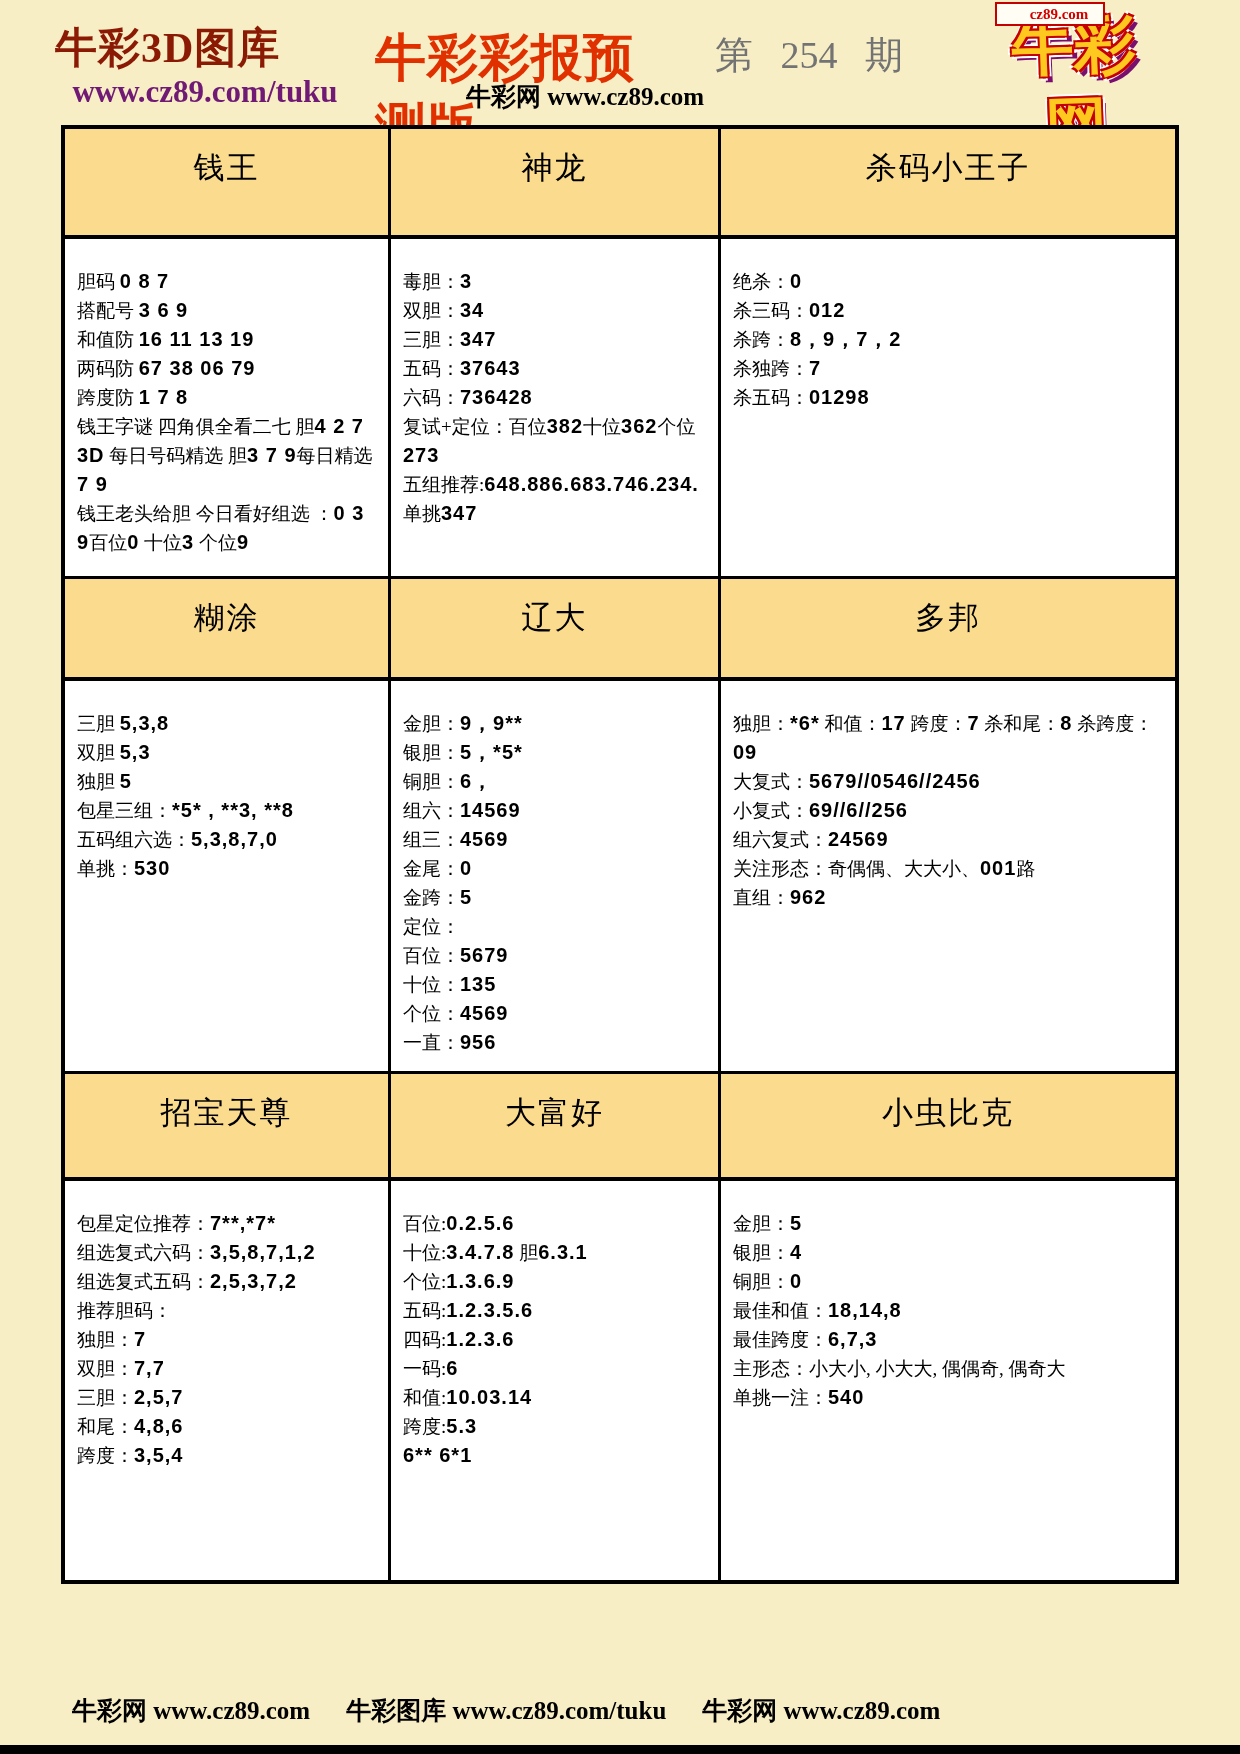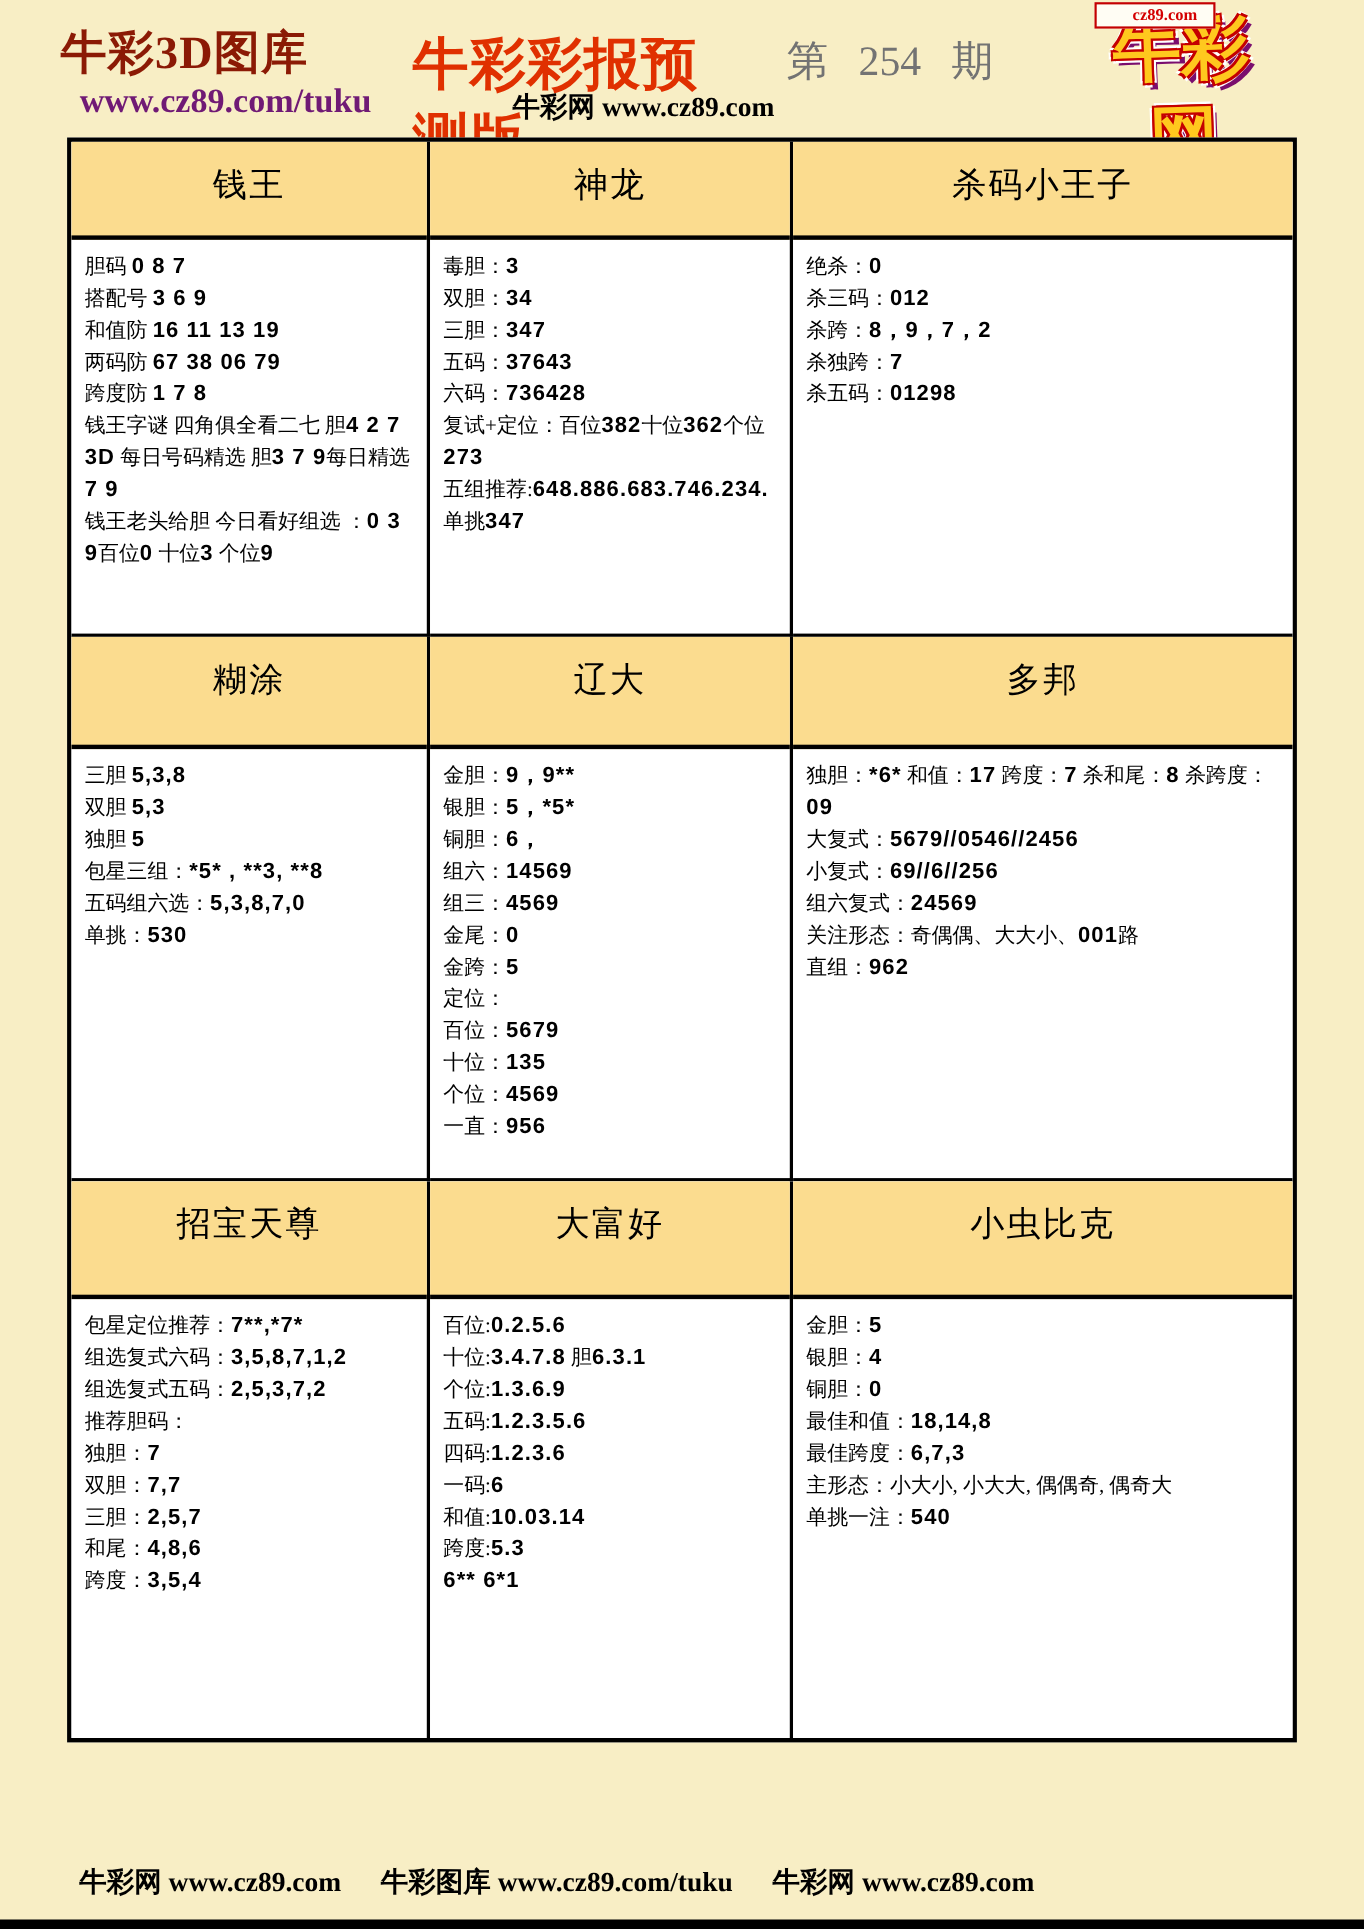--- a/index.html
+++ b/index.html
@@ -68,25 +68,25 @@
     border-right:3px solid #000;border-bottom:3px solid #000;
     box-sizing:border-box;display:flex;flex-direction:column;background:#fff;
   }
   .cell.c3{border-right:none;}
   .cell.r3{border-bottom:none;}
   .cell-title{
     background:#FBDC8F;border-bottom:4px solid #000;
     text-align:center;font-size:31px;letter-spacing:2px;
     padding-top:18px;box-sizing:border-box;flex:0 0 auto;
   }
-  .r1 .cell-title{height:89px;}
+  .r1 .cell-title{height:110px;}
   .r2 .cell-title{height:102px;}
   .r3 .cell-title{height:107px;}
   .cell-body{
-    flex:1;padding:10px 10px 0 12px;
+    flex:1;padding:28px 10px 0 12px;
     font-size:19px;line-height:29px;
   }
   .cell-body .line{min-height:29px;}
   .cell-body b{
     font-family:"Liberation Sans",sans-serif;
     font-size:20px;font-weight:700;letter-spacing:1px;
   }
   
   .footer{
     position:absolute;left:0;top:1694px;width:1240px;

